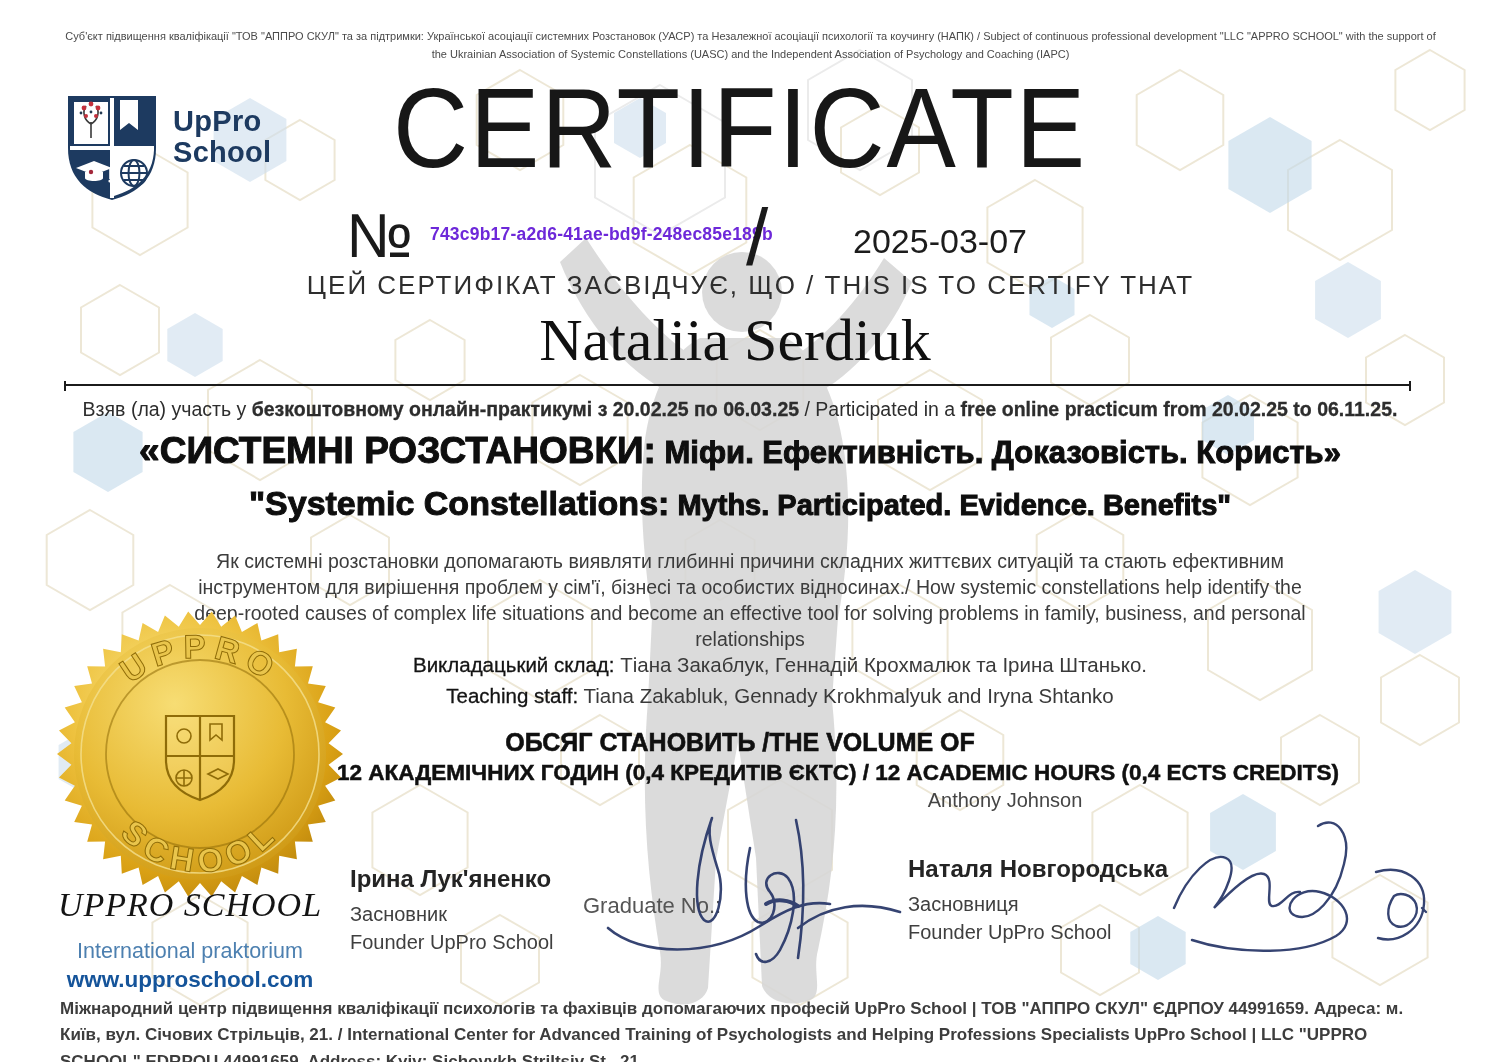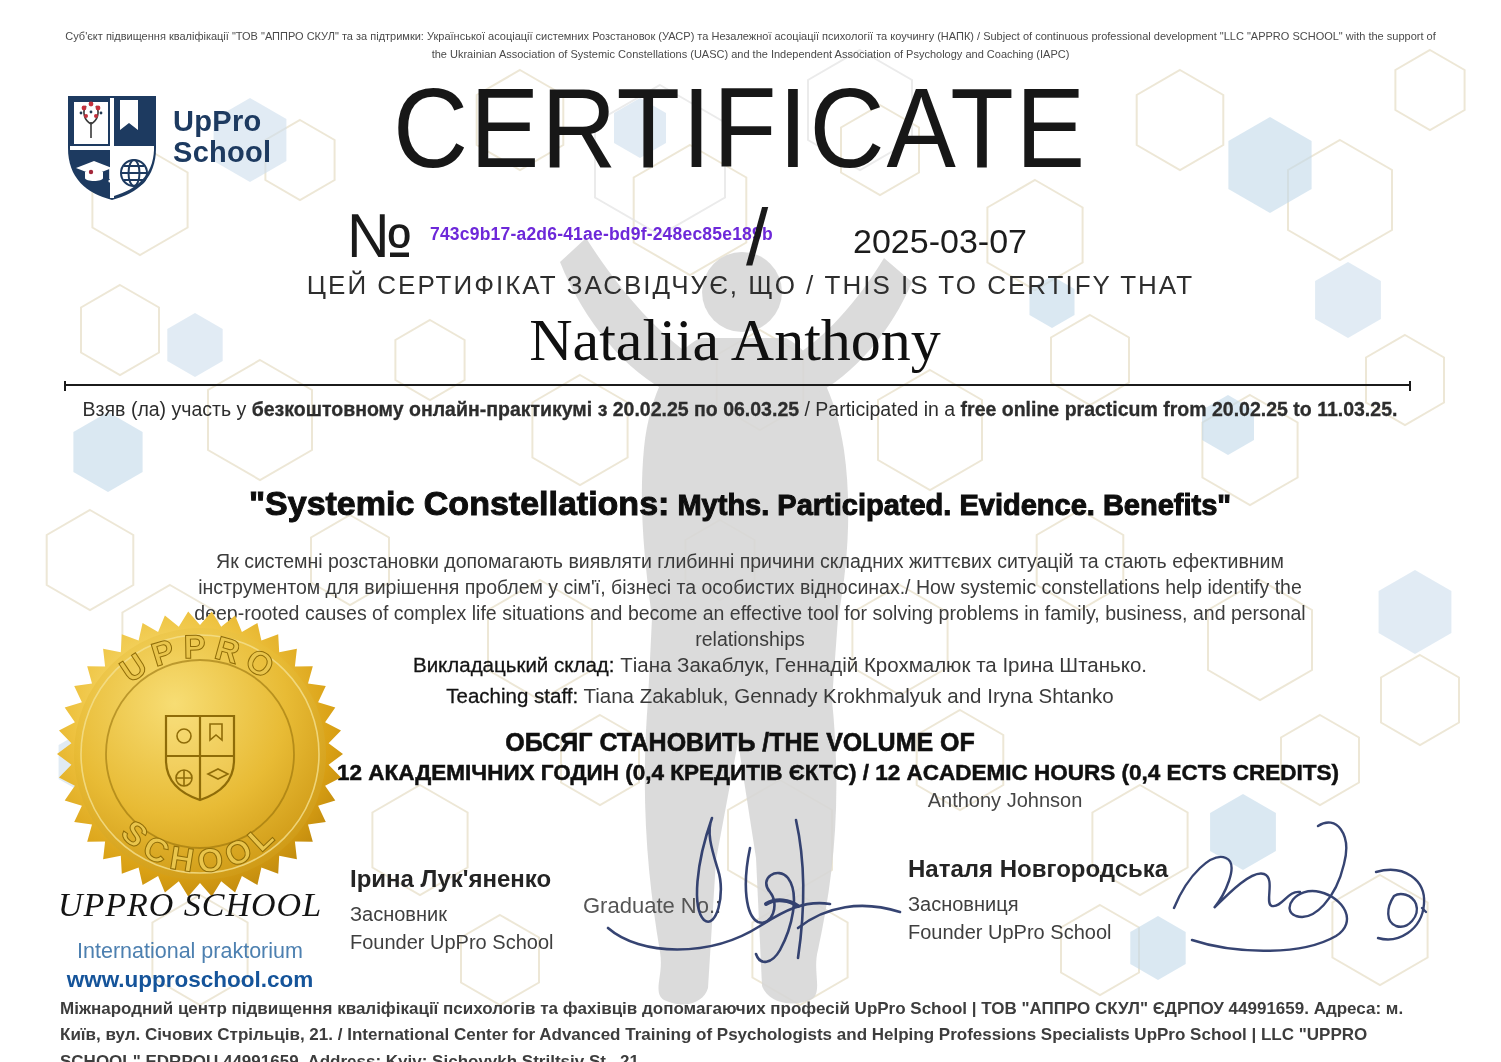--- a/index.html
+++ b/index.html
@@ -195,27 +195,30 @@
 
   <div class="abs cert-title">CERTIFICATE</div>
 
   <div class="abs num-sign">№</div>
   <div class="abs num-value">743c9b17-a2d6-41ae-bd9f-248ec85e189b</div>
   <div class="abs num-slash">/</div>
   <div class="abs num-date">2025-03-07</div>
 
   <div class="abs certify">ЦЕЙ СЕРТИФІКАТ ЗАСВІДЧУЄ, ЩО / THIS IS TO CERTIFY THAT</div>
 
-  <div class="abs recipient-name">Nataliia Anthony</div>
+  <div class="abs recipient-name">Nataliia Serdiuk</div>
   <div class="abs name-rule"></div>
 
   <div class="abs participation">
-    <span>Взяв (ла) участь у </span><span class="b800">безкоштовному онлайн-практикумі з 20.02.25 по 06.03.25</span><span> / </span><span>Participated in a </span><span class="b800">free online practicum from 20.02.25 to 11.03.25.</span>
-  </div>
-
+    <span>Взяв (ла) участь у </span><span class="b800">безкоштовному онлайн-практикумі з 20.02.25 по 06.03.25</span><span> / </span><span>Participated in a </span><span class="b800">free online practicum from 20.02.25 to 06.11.25.</span>
+  </div>
+
+  <div class="abs course-ua">
+    <span class="main">«СИСТЕМНІ РОЗСТАНОВКИ:</span><span class="sub"> Міфи. Ефективність. Доказовість. Користь»</span>
+  </div>
   <div class="abs course-en">
     <span class="main">"Systemic Constellations:</span><span class="sub"> Myths. Participated. Evidence. Benefits"</span>
   </div>
 
   <div class="abs course-desc">Як системні розстановки допомагають виявляти глибинні причини складних життєвих ситуацій та стають ефективним інструментом для вирішення проблем у сім'ї, бізнесі та особистих відносинах./ How systemic constellations help identify the deep-rooted causes of complex life situations and become an effective tool for solving problems in family, business, and personal relationships</div>
 
   <div class="abs teaching">
     <div><span class="lbl">Викладацький склад:</span><span> Тіана Закаблук, Геннадій Крохмалюк та Ірина Штанько.</span></div>
     <div><span class="lbl">Teaching staff:</span><span> Tiana Zakabluk, Gennady Krokhmalyuk and Iryna Shtanko</span></div>
   </div>

